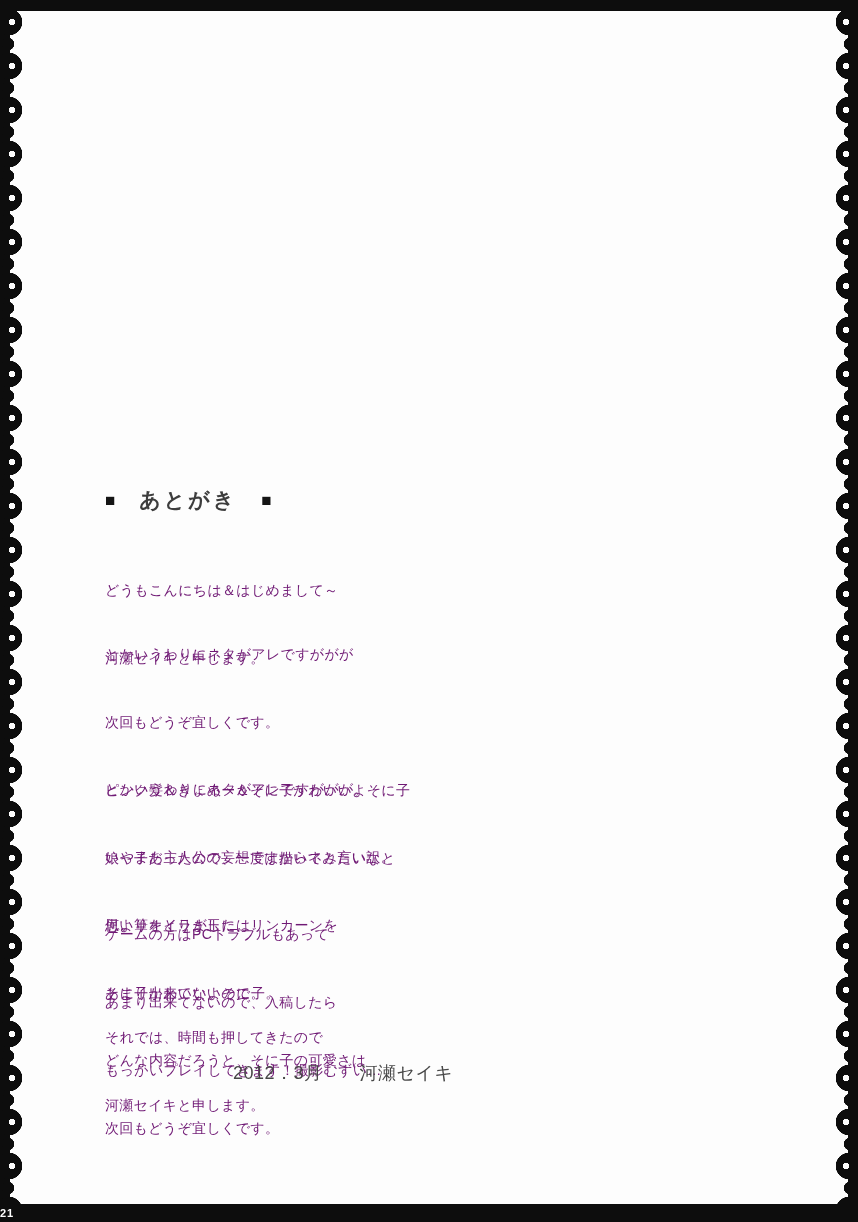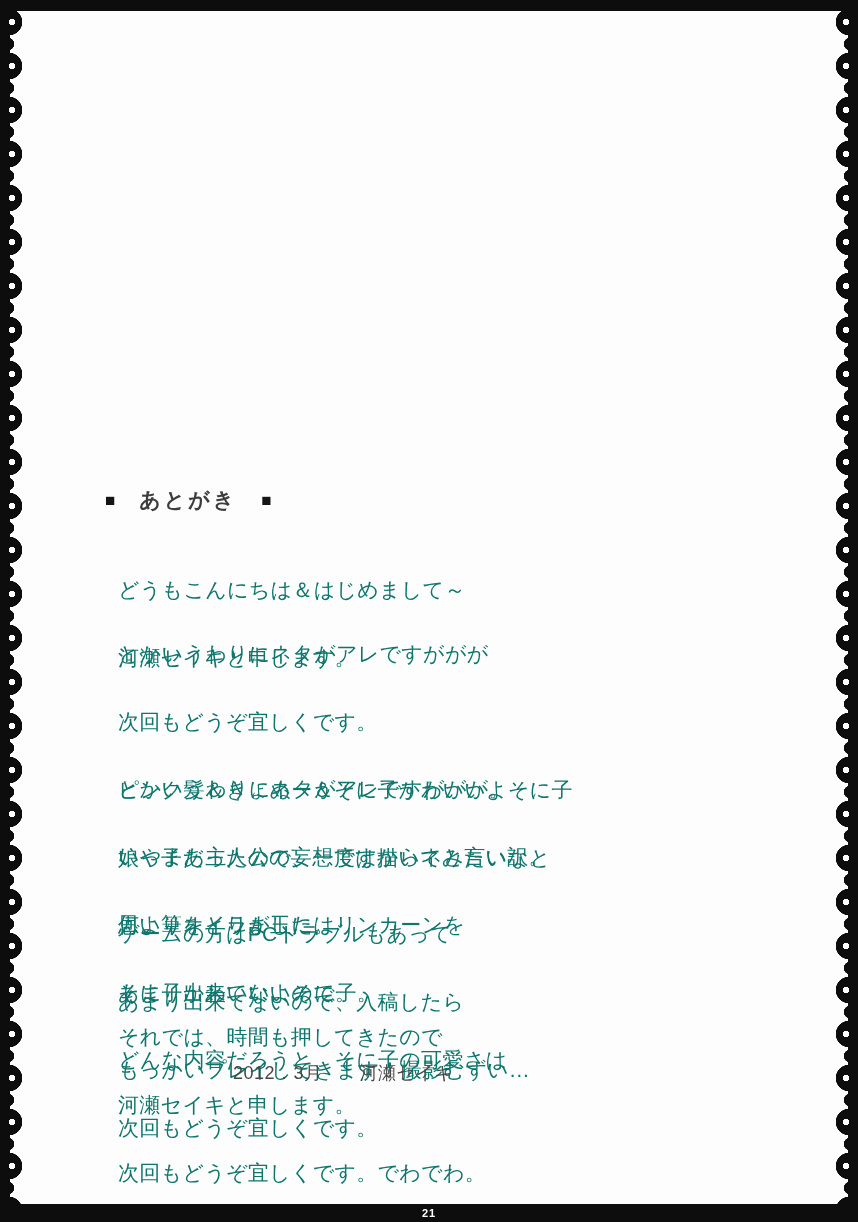--- a/index.html
+++ b/index.html
@@ -2,21 +2,21 @@
 <html><head>
 <meta charset="utf-8">
 <style>
   html,body{margin:0;padding:0;}
   body{width:858px;height:1222px;background:#444;font-family:"Liberation Sans","DejaVu Sans",sans-serif;}
   .page{position:relative;width:858px;height:1222px;background:#fdfdfd;overflow:hidden;}
 
   
   .border-top{position:absolute;top:0;left:0;right:0;height:11px;background:#0d0d0d;}
   .border-bottom{position:absolute;bottom:0;left:0;right:0;height:18px;background:#0d0d0d;
-    display:flex;align-items:center;justify-content:center;}
+    display:flex;align-items:center;justify-content:flex-start;}
   .page-number{color:#ffffff;font-size:11px;font-weight:bold;line-height:1;letter-spacing:1px;}
 
   .lace{position:absolute;top:0;bottom:0;width:28px;}
   .lace-left{left:0;
     background-image:
       radial-gradient(circle at 12px 22px, #fdfdfd 0 3px, rgba(0,0,0,0) 3.5px),
       radial-gradient(circle at 9px 22px,  #0d0d0d 0 13px, rgba(0,0,0,0) 13.5px),
       radial-gradient(circle at 8px 0px,   #0d0d0d 0 6px,  rgba(0,0,0,0) 6.5px),
       radial-gradient(circle at 8px 44px,  #0d0d0d 0 6px,  rgba(0,0,0,0) 6.5px),
       linear-gradient(to right, #0d0d0d 0 10px, rgba(0,0,0,0) 10px);
@@ -29,21 +29,21 @@
       radial-gradient(circle at 20px 0px,  #0d0d0d 0 6px,  rgba(0,0,0,0) 6.5px),
       radial-gradient(circle at 20px 44px, #0d0d0d 0 6px,  rgba(0,0,0,0) 6.5px),
       linear-gradient(to left, #0d0d0d 0 10px, rgba(0,0,0,0) 10px);
     background-size:28px 44px,28px 44px,28px 44px,28px 44px,28px 100%;
     background-repeat:repeat-y,repeat-y,repeat-y,repeat-y,no-repeat;}
 
   
   .title{position:absolute;left:105px;top:472px;display:flex;align-items:center;gap:24px;
     font-size:21px;color:#3d3d3d;letter-spacing:3px;}
   .square{font-size:17px;line-height:1;color:#151515;letter-spacing:0;}
-  .para{position:absolute;left:118px;font-size:21px;line-height:22.6px;color:#0f766e;
+  .para{position:absolute;left:105px;font-size:14px;line-height:22.6px;color:#701a75;
     letter-spacing:0.3px;white-space:pre;}
   .date-line{position:absolute;left:233px;top:1062px;font-size:18px;line-height:22.6px;
     color:#474747;letter-spacing:0.5px;white-space:pre;}
 </style>
 </head>
 <body>
 
 <div class="page">
 
   <div class="lace lace-left"></div>
@@ -81,21 +81,20 @@
 
   <div class="para" style="top:878px">
     <div>ゲームの方はPCトラブルもあって</div>
     <div>あまり出来てないので、入稿したら</div>
     <div>もっかいプレイしてきます！撮影むずい…</div>
   </div>
 
   <div class="para" style="top:981px">
     <div>それでは、時間も押してきたので</div>
     <div>河瀬セイキと申します。</div>
-    <div>次回もどうぞ宜しくです。でわでわ。</div>
   </div>
 
   <div class="date-line">2012．3月　　河瀬セイキ</div>
 
   <div class="border-bottom">
     <span class="page-number">21</span>
   </div>
 
 </div>
 

